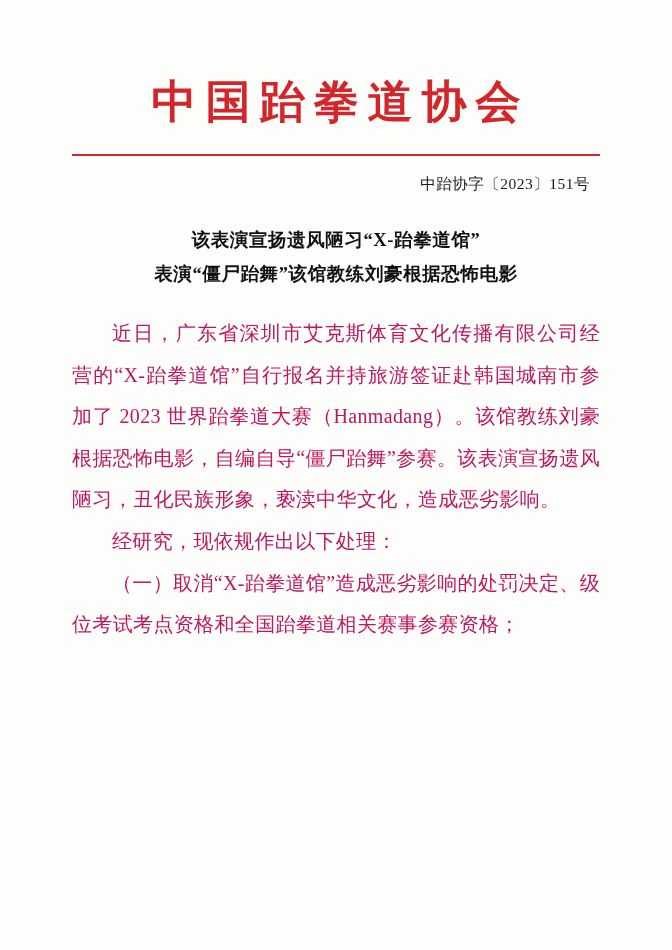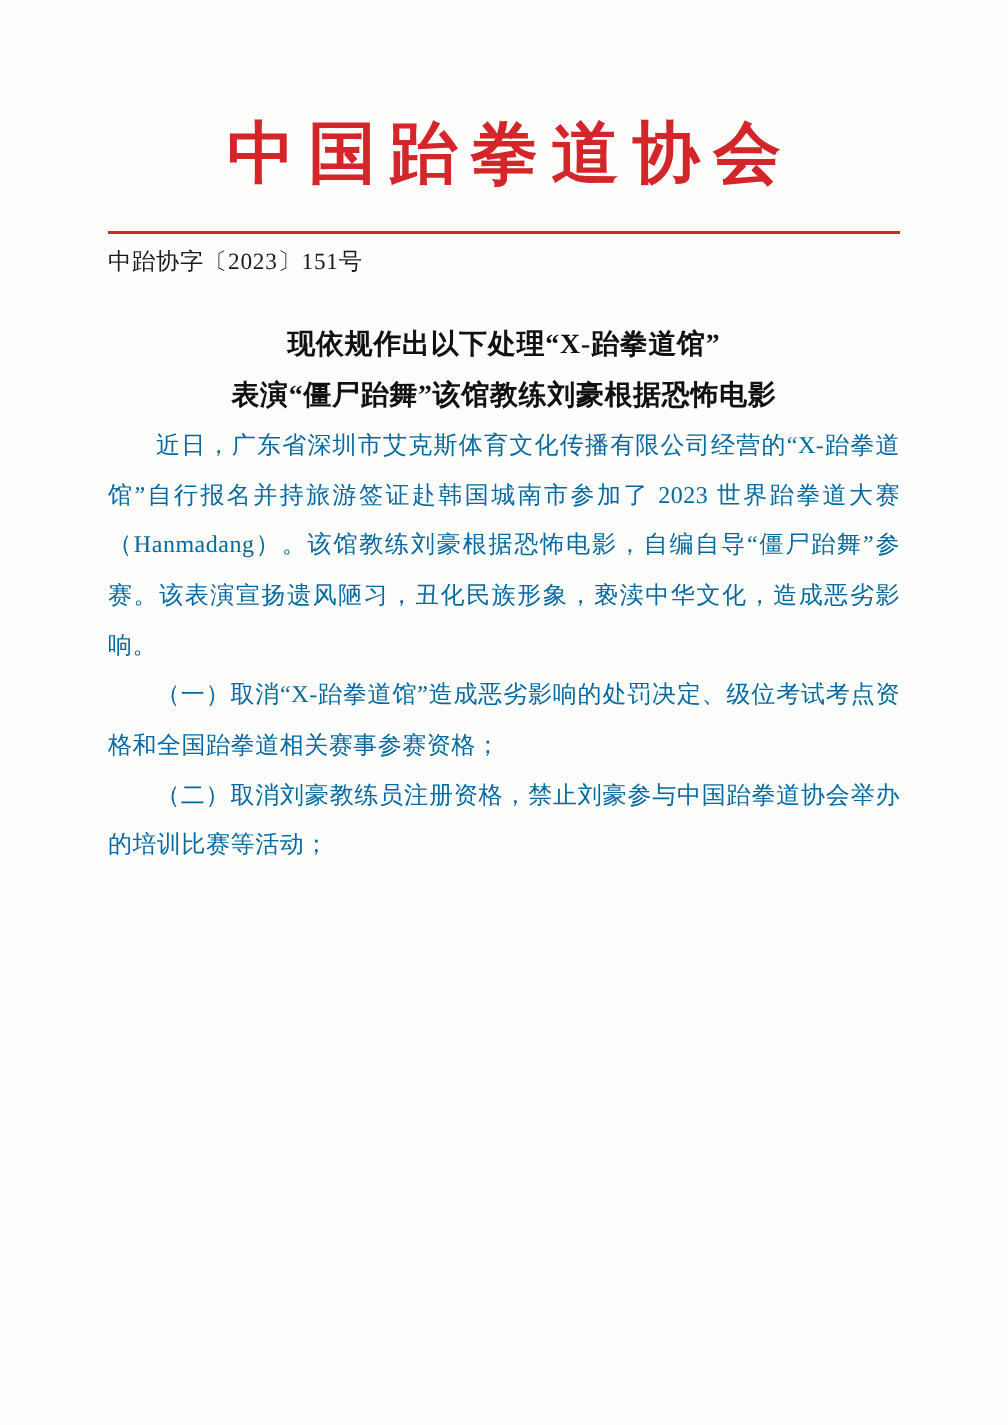--- a/index.html
+++ b/index.html
@@ -36,67 +36,69 @@
     text-indent: 9px;
     white-space: nowrap;
   }
   .masthead-rule {
     margin-top: 26px;
     height: 2px;
     background: #d4262a;
     width: 100%;
   }
   .doc-number {
-    margin-top: 8px;
+    margin-top: 18px;
+    text-align: right;
     font-size: 15.5px;
     letter-spacing: 0.5px;
     color: #1a1a1a;
     padding-right: 10px;
   }
   .doc-title {
     margin-top: 28px;
     text-align: center;
     font-size: 18.5px;
     font-weight: 700;
     line-height: 1.85;
     letter-spacing: 0.6px;
     color: #111;
   }
   .doc-title div {
     white-space: nowrap;
   }
   .body-text {
-    font-size: 16px;
+    margin-top: 22px;
+    font-size: 20px;
     line-height: 2.08;
     text-align: justify;
     text-justify: inter-ideograph;
     letter-spacing: 0.35px;
-    color: #0369a1;
+    color: #be185d;
   }
   .body-text p {
     margin: 0;
     text-indent: 2em;
   }
 </style>
 </head>
 <body>
 
 <div class="page">
 
   <div class="masthead">
     <div class="masthead-title">中国跆拳道协会</div>
     <div class="masthead-rule"></div>
   </div>
 
   <div class="doc-number">中跆协字〔2023〕151号</div>
 
   <div class="doc-title">
-    <div>现依规作出以下处理“X-跆拳道馆”</div>
+    <div>该表演宣扬遗风陋习“X-跆拳道馆”</div>
     <div>表演“僵尸跆舞”该馆教练刘豪根据恐怖电影</div>
   </div>
 
   <div class="body-text">
     <p>近日，广东省深圳市艾克斯体育文化传播有限公司经营的“X-跆拳道馆”自行报名并持旅游签证赴韩国城南市参加了 2023 世界跆拳道大赛（Hanmadang）。该馆教练刘豪根据恐怖电影，自编自导“僵尸跆舞”参赛。该表演宣扬遗风陋习，丑化民族形象，亵渎中华文化，造成恶劣影响。</p>
+    <p>经研究，现依规作出以下处理：</p>
     <p>（一）取消“X-跆拳道馆”造成恶劣影响的处罚决定、级位考试考点资格和全国跆拳道相关赛事参赛资格；</p>
-    <p>（二）取消刘豪教练员注册资格，禁止刘豪参与中国跆拳道协会举办的培训比赛等活动；</p>
   </div>
 
 </div>
 
 </body></html>

